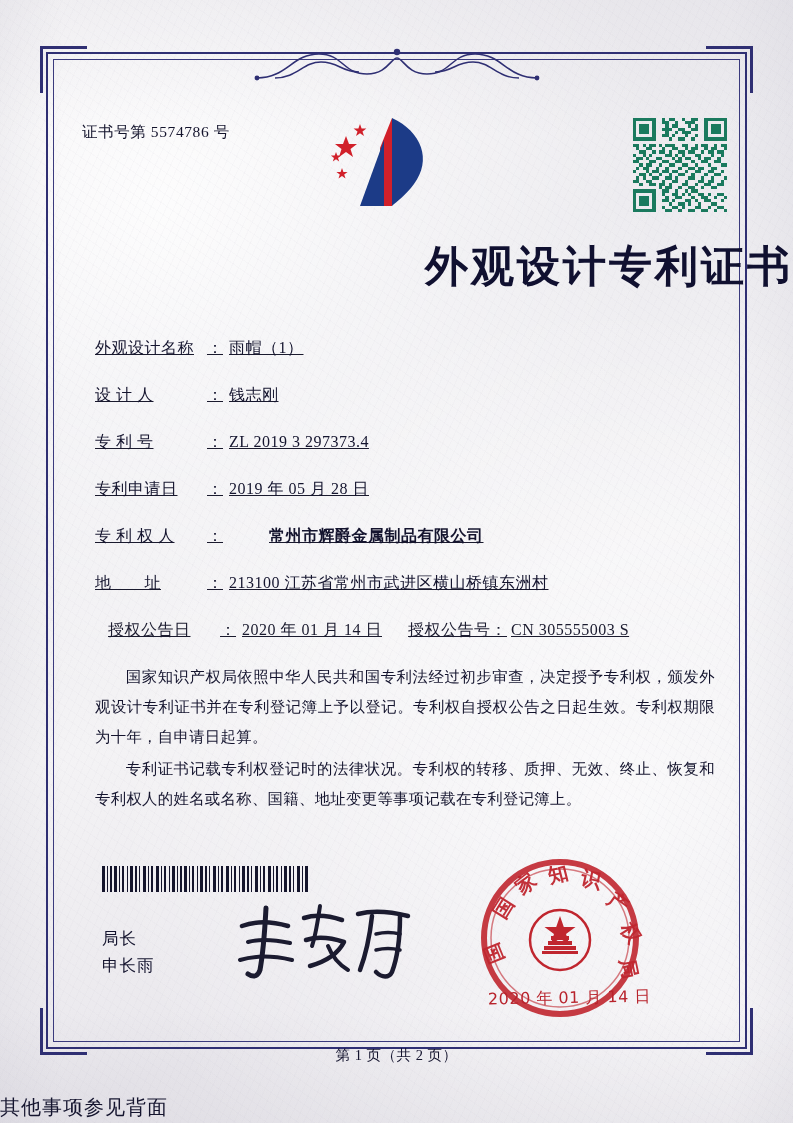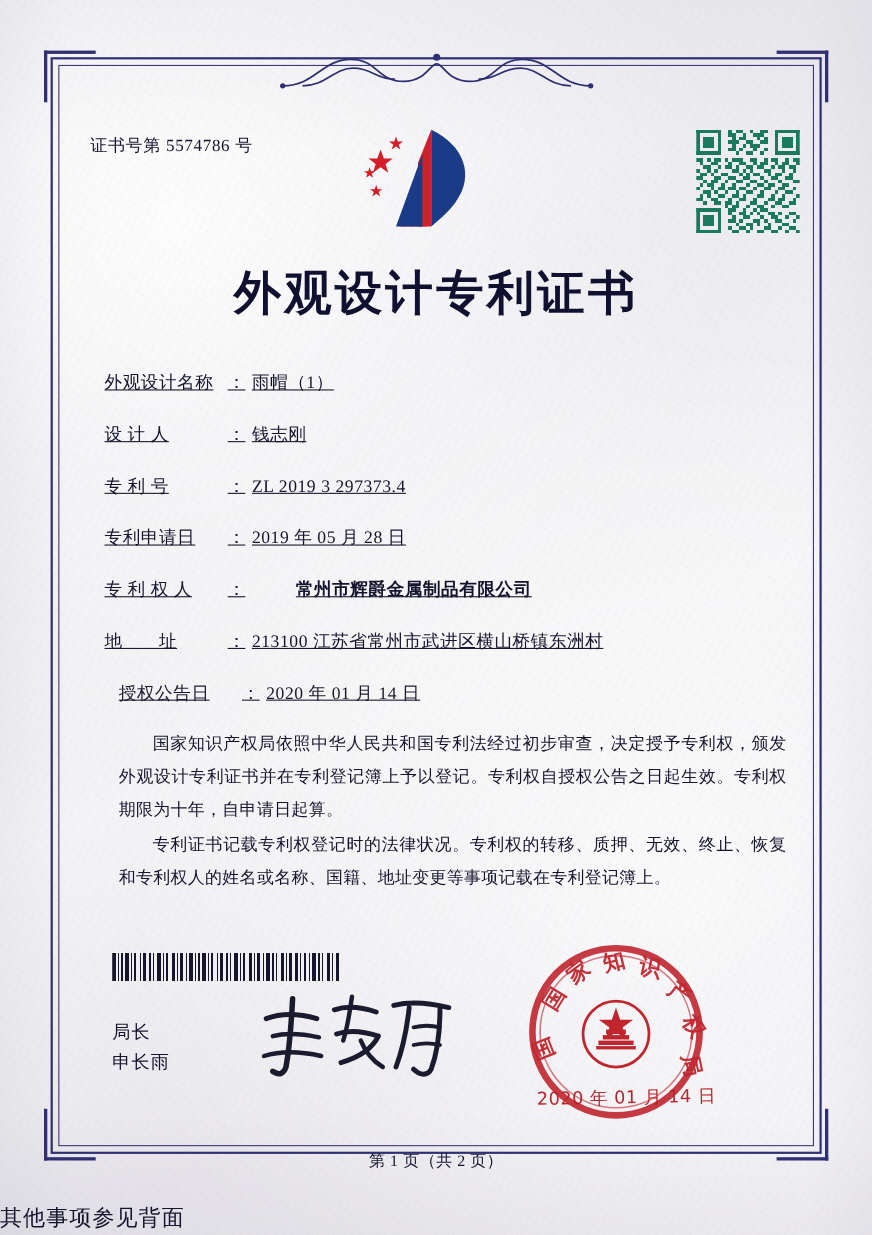--- a/index.html
+++ b/index.html
@@ -111,21 +111,21 @@
     width: 94px;
     height: 94px;
   }
   .qr svg { display: block; }
 
   .title {
     position: absolute;
     left: 0;
     right: 0;
     top: 238px;
-    text-align: center;
+    text-align: right;
     font-family: "DejaVu Sans", sans-serif;
     font-weight: bold;
     font-size: 43px;
     letter-spacing: 3px;
     color: #101030;
   }
 
   
   .fields {
     position: absolute;
@@ -165,21 +165,21 @@
     position: absolute;
     left: 95px;
     right: 78px;
     top: 662px;
     font-size: 15.4px;
     line-height: 30px;
     color: #14142e;
     text-align: justify;
   }
   .paragraphs p {
-    margin: 0 0 2px 13px;
+    margin: 0 0 2px 0;
     text-indent: 2em;
     letter-spacing: 0.3px;
   }
 
   
   .barcode {
     position: absolute;
     left: 102px;
     top: 866px;
     width: 208px;
@@ -530,20 +530,24 @@
       <span class="f-colon">：</span>
       <span class="f-value">213100 江苏省常州市武进区横山桥镇东洲村</span>
     </div>
 
     <div class="field-row-split">
       <span class="split-left">
         <span class="f-label">授权公告日</span>
         <span class="f-colon">：</span>
         <span class="f-value">2020 年 01 月 14 日</span>
       </span>
+      <span class="split-right">
+        <span class="f-label2">授权公告号：</span>
+        <span class="f-value">CN 305555003 S</span>
+      </span>
     </div>
   </div>
 
   <div class="paragraphs">
     <p>国家知识产权局依照中华人民共和国专利法经过初步审查，决定授予专利权，颁发外观设计专利证书并在专利登记簿上予以登记。专利权自授权公告之日起生效。专利权期限为十年，自申请日起算。</p>
     <p>专利证书记载专利权登记时的法律状况。专利权的转移、质押、无效、终止、恢复和专利权人的姓名或名称、国籍、地址变更等事项记载在专利登记簿上。</p>
   </div>
 
   <div class="barcode">
     <svg viewBox="0 0 208 26" xmlns="http://www.w3.org/2000/svg" shape-rendering="crispEdges">

